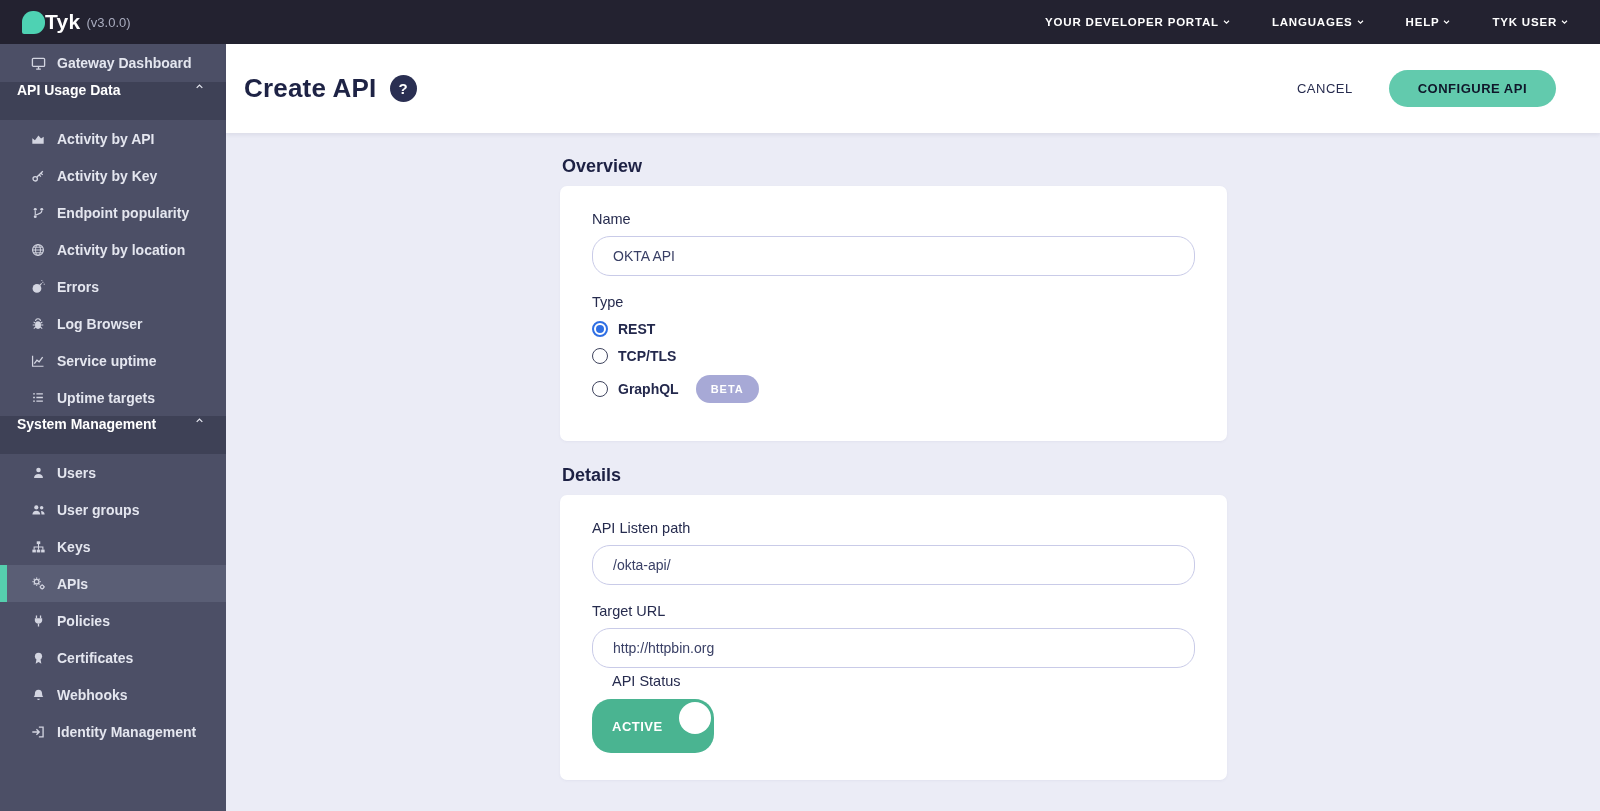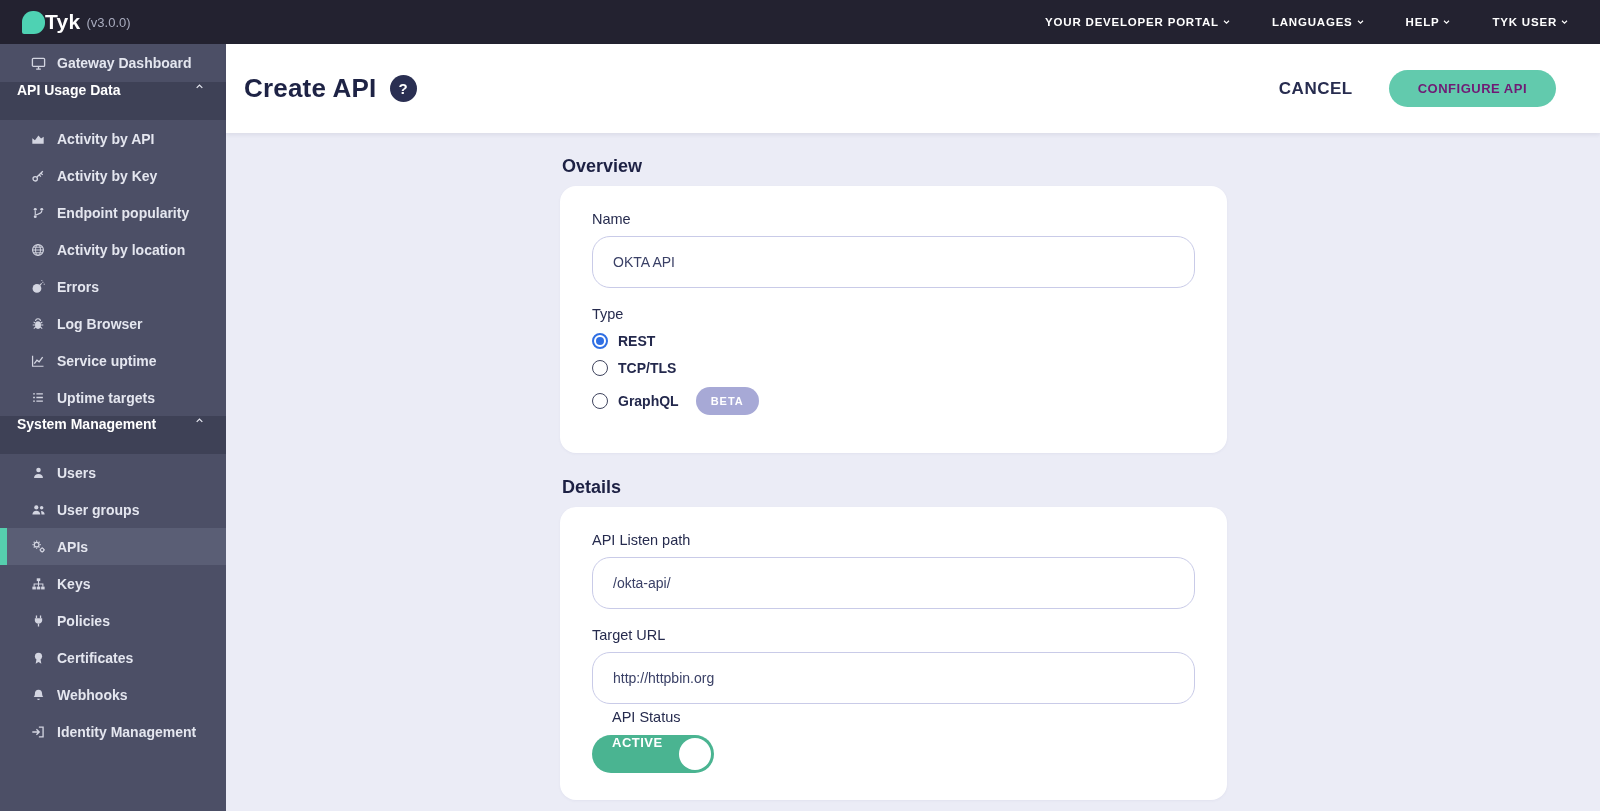--- a/index.html
+++ b/index.html
@@ -31,42 +31,42 @@
   .side-item .ic{width:16px;display:inline-flex;justify-content:center;color:#D3D5E1;flex:none}
   .side-item.selected{background:var(--side-sel);box-shadow:inset 7px 0 0 var(--bar-teal)}
   .side-section{height:38px;display:flex;justify-content:space-between;background:var(--side-dark);padding:0 20px 0 17px;font-size:14px;font-weight:700;color:#FFFFFF;cursor:pointer}
   .side-section .ic{color:#E4E6EF;display:inline-flex}
 
   
   .main{flex:1;display:flex;flex-direction:column;min-width:0}
   .main-hd{height:89px;min-height:89px;background:#fff;display:flex;align-items:center;padding:0 44px 0 18px;box-shadow:0 2px 4px rgba(40,40,80,.08);position:relative;z-index:2}
   .page-title{font-size:26px;font-weight:700;color:var(--navy);letter-spacing:.2px}
   .help-circle{width:27px;height:27px;border-radius:50%;background:#2A2F52;color:#fff;font-size:15px;font-weight:700;display:flex;align-items:center;justify-content:center;margin-left:13px;cursor:pointer}
-  .cancel-btn{margin-left:auto;background:none;border:none;font-family:inherit;font-size:17px;font-weight:700;letter-spacing:.5px;color:#272C4F;cursor:pointer;margin-right:36px}
-  .configure-btn{height:37px;padding:0 29px;border:none;border-radius:19px;background:var(--teal);color:#701a75;font-family:inherit;font-size:13px;font-weight:700;letter-spacing:.5px;cursor:pointer}
+  .cancel-btn{margin-left:auto;background:none;border:none;font-family:inherit;font-size:13px;font-weight:400;letter-spacing:.5px;color:#272C4F;cursor:pointer;margin-right:36px}
+  .configure-btn{height:37px;padding:0 29px;border:none;border-radius:19px;background:var(--teal);color:#0f172a;font-family:inherit;font-size:13px;font-weight:700;letter-spacing:.5px;cursor:pointer}
 
   .content{flex:1;background:var(--bg);padding:23px 0 0 334px;overflow:hidden}
   .col{width:667px}
   .sec-heading{font-size:18px;font-weight:700;color:#1D2144;margin:0 2px 9px}
   .sec-heading.mt{margin-top:24px}
-  .card{background:#fff;border-radius:16px;padding:25px 32px 27px;box-shadow:0 1px 3px rgba(60,60,110,.05)}
+  .card{background:#fff;border-radius:7px;padding:25px 32px 27px;box-shadow:0 1px 3px rgba(60,60,110,.05)}
 
   .field-label{font-size:14.5px;color:#262B4E;margin-bottom:9px}
-  .text-input{width:100%;height:52px;border:1px solid var(--input-border);border-radius:18px;padding:0 20px;font-family:inherit;font-size:14px;color:#3A4066;background:#fff;outline:none}
+  .text-input{width:100%;height:40px;border:1px solid var(--input-border);border-radius:18px;padding:0 20px;font-family:inherit;font-size:14px;color:#3A4066;background:#fff;outline:none}
   .gap{height:18px}
 
   .radio-row{display:flex;align-items:center;gap:10px;margin:11px 0;cursor:pointer;width:max-content}
   .radio{width:16px;height:16px;min-width:16px;border-radius:50%;border:1.5px solid #3F445E;background:#fff;position:relative}
   .radio.checked{border:2px solid var(--blue)}
   .radio.checked::after{content:"";position:absolute;inset:2px;border-radius:50%;background:var(--blue)}
   .radio-label{font-size:14px;font-weight:700;color:#23284C}
   .beta-badge{background:var(--lav);color:#fff;font-size:11px;font-weight:700;letter-spacing:1px;padding:8px 15px;border-radius:17px;margin-left:7px}
 
   .status-label{margin:5px 0 10px 20px}
-  .toggle{width:122px;height:38px;border-radius:19px;background:var(--green);display:flex;align-items:flex-start;position:relative;cursor:pointer}
+  .toggle{width:122px;height:54px;border-radius:19px;background:var(--green);display:flex;align-items:center;position:relative;cursor:pointer}
   .toggle-text{color:#fff;font-size:13px;font-weight:700;letter-spacing:.5px;margin-left:20px}
   .toggle-knob{position:absolute;right:3px;top:3px;width:32px;height:32px;border-radius:50%;background:#fff}
 </style>
 </head>
 <body>
 
 <header class="topbar">
   <div class="brand">
     <span class="brand-mark"></span>
     <span class="brand-text">Tyk</span>
@@ -222,46 +222,46 @@
         <span class="ic">
           <svg width="15" height="14" viewBox="0 0 16 16">
             <circle cx="5.5" cy="5" r="2.4" fill="currentColor"></circle>
             <path d="M1 13c0-2.6 2-4.2 4.5-4.2S10 10.4 10 13z" fill="currentColor"></path>
             <circle cx="11.6" cy="5.4" r="2" fill="currentColor"></circle>
             <path d="M10.9 9c2.4.1 4.1 1.6 4.1 4h-3.6z" fill="currentColor"></path>
           </svg>
         </span>
         <span>User groups</span>
       </div>
+      <div class="side-item">
+        <span class="ic">
+          <svg width="15" height="14" viewBox="0 0 16 16">
+            <rect x="6" y="1.5" width="4" height="3.2" fill="currentColor"></rect>
+            <rect x="1" y="11" width="4" height="3.2" fill="currentColor"></rect>
+            <rect x="6" y="11" width="4" height="3.2" fill="currentColor"></rect>
+            <rect x="11" y="11" width="4" height="3.2" fill="currentColor"></rect>
+            <path d="M8 4.7V8M3 11V8h10v3M8 8v3" stroke="currentColor" fill="none" stroke-width="1.2"></path>
+          </svg>
+        </span>
+        <span>Keys</span>
+      </div>
       <div class="side-item selected">
         <span class="ic">
           <svg width="15" height="15" viewBox="0 0 16 16">
             <g stroke="currentColor" fill="none" stroke-width="1.3">
               <circle cx="6" cy="6" r="2.5"></circle>
               <path d="M6 1.6v1.2M6 9.2v1.2M1.6 6h1.2M9.2 6h1.2M2.9 2.9l.9.9M8.2 8.2l.9.9M9.1 2.9l-.9.9M2.9 9.1l.9-.9"></path>
             </g>
             <g stroke="currentColor" fill="none" stroke-width="1.2">
               <circle cx="11.9" cy="11.6" r="1.8"></circle>
               <path d="M11.9 8.8v.9M11.9 13.5v.9M9.1 11.6h.9M13.8 11.6h.9"></path>
             </g>
           </svg>
         </span>
         <span>APIs</span>
-      </div>
-      <div class="side-item">
-        <span class="ic">
-          <svg width="15" height="14" viewBox="0 0 16 16">
-            <rect x="6" y="1.5" width="4" height="3.2" fill="currentColor"></rect>
-            <rect x="1" y="11" width="4" height="3.2" fill="currentColor"></rect>
-            <rect x="6" y="11" width="4" height="3.2" fill="currentColor"></rect>
-            <rect x="11" y="11" width="4" height="3.2" fill="currentColor"></rect>
-            <path d="M8 4.7V8M3 11V8h10v3M8 8v3" stroke="currentColor" fill="none" stroke-width="1.2"></path>
-          </svg>
-        </span>
-        <span>Keys</span>
       </div>
       <div class="side-item">
         <span class="ic">
           <svg width="13" height="14" viewBox="0 0 16 16">
             <path d="M5.5 1.2v3.3M10.5 1.2v3.3" stroke="currentColor" fill="none" stroke-width="1.6"></path>
             <path d="M3.5 4.5h9V7c0 2.5-2 4.5-4.5 4.5S3.5 9.5 3.5 7z" fill="currentColor"></path>
             <path d="M8 11.5v3.3" stroke="currentColor" fill="none" stroke-width="1.6"></path>
           </svg>
         </span>
         <span>Policies</span>

